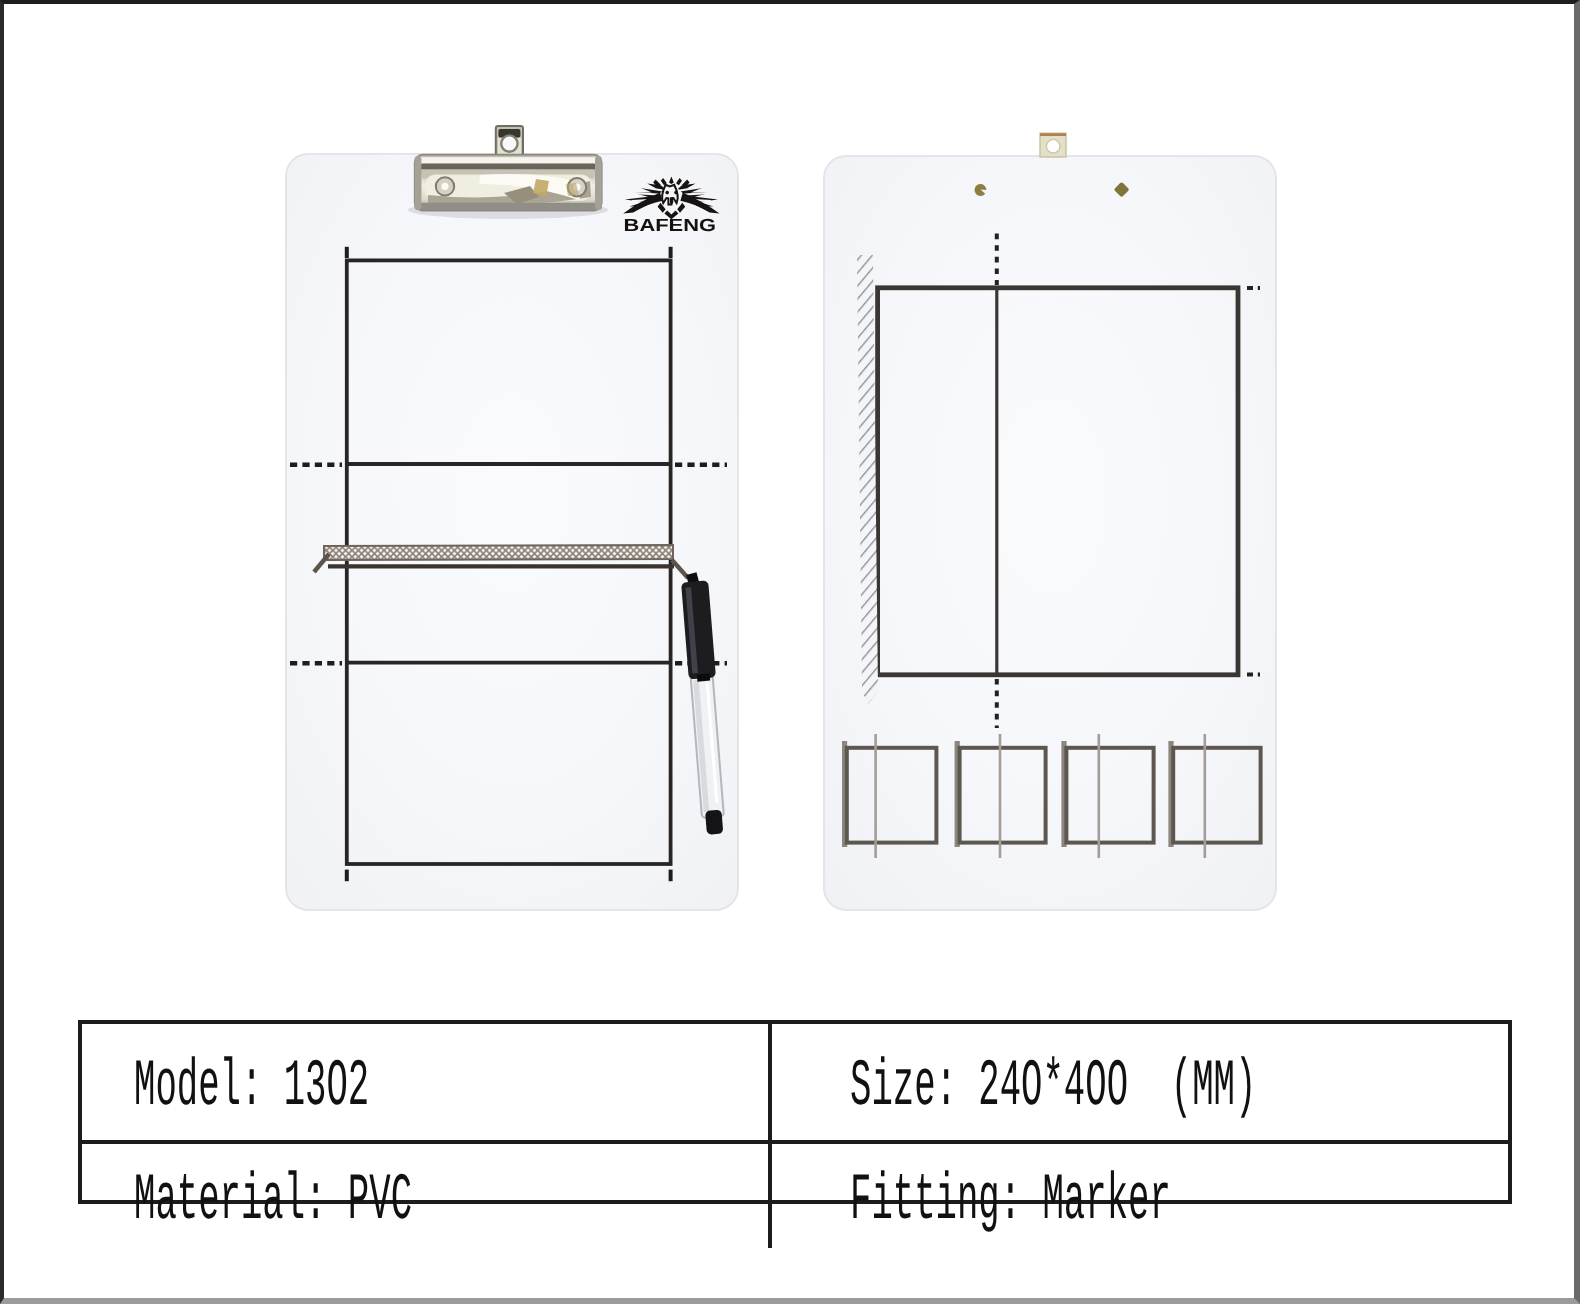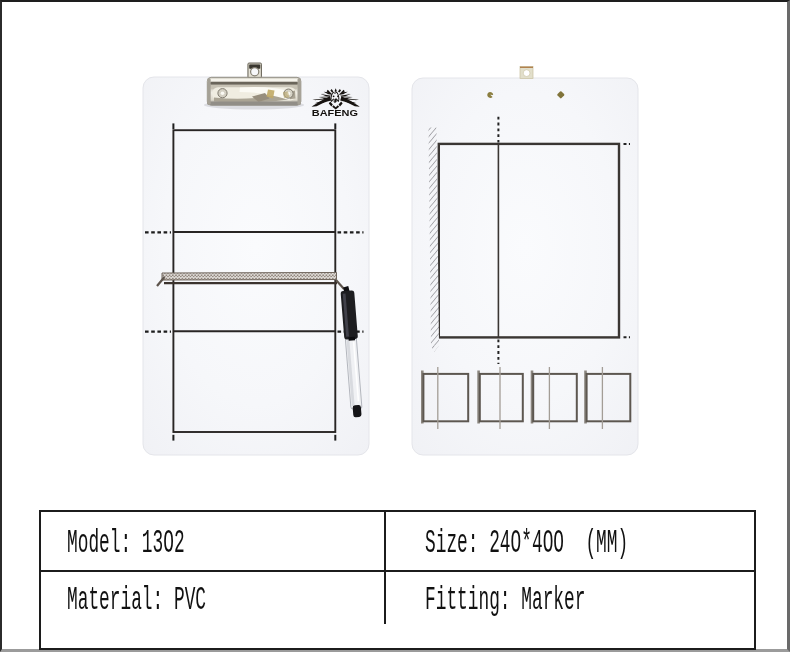--- a/index.html
+++ b/index.html
@@ -1,21 +1,21 @@
 <!DOCTYPE html>
 <html><head>
 <meta charset="utf-8">
 <style>
   html,body{margin:0;padding:0;width:790px;height:652px;background:#ffffff;overflow:hidden;
     font-family:"Liberation Sans",sans-serif;}
   .abs{position:absolute;}
   #frame{position:absolute;left:0;top:0;width:790px;height:652px;box-sizing:border-box;
     border-top:2px solid #1e1e1e;border-left:2px solid #2b2b2b;
     border-right:3px solid #6a6a6a;border-bottom:3px solid #9b9b9b;}
-  #spec{position:absolute;left:39px;top:510px;width:717px;height:140px;box-sizing:border-box;
+  #spec{position:absolute;left:39px;top:510px;width:717px;height:92px;box-sizing:border-box;
     border:2px solid #1c1c1c;}
   #spec .row1{position:absolute;left:0;top:0;width:100%;height:60px;box-sizing:border-box;
     border-bottom:2px solid #1c1c1c;}
   #spec .row2{position:absolute;left:0;top:60px;width:100%;height:54px;}
   #spec .vdiv{position:absolute;left:343px;top:0;width:2px;height:112px;background:#1c1c1c;}
   .cell{position:absolute;top:0;height:100%;display:flex;align-items:center;}
   .c1{left:26px;}
   .c2{left:384px;}
   .spectxt{font-family:"Liberation Mono",monospace;font-size:33px;color:#111;
     transform:scaleX(0.54);transform-origin:left center;white-space:pre;letter-spacing:0;}

